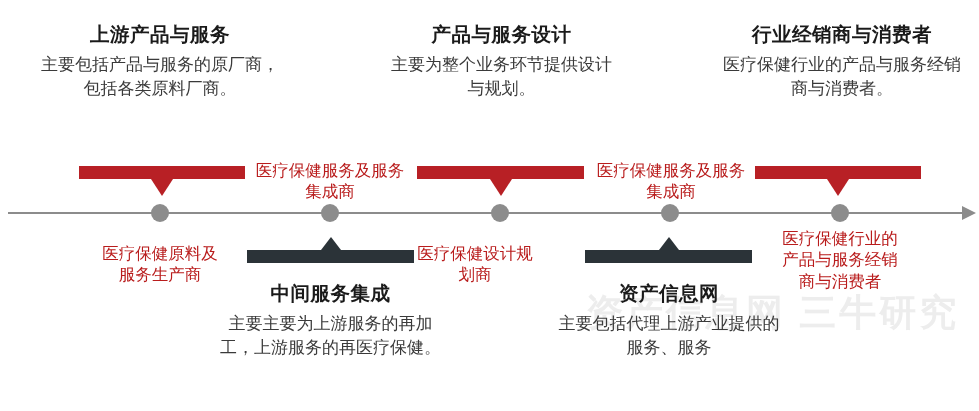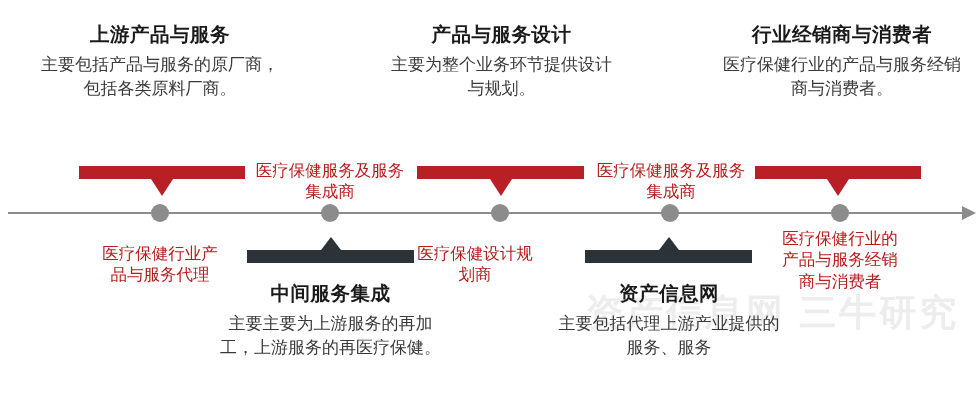--- a/index.html
+++ b/index.html
@@ -184,21 +184,21 @@
   <div class="node-dot" style="left:670px;"></div>
   <div class="node-dot" style="left:840px;"></div>
 
   <div class="bar-dark" style="left:247px; width:167px;">
     <div class="tip"></div>
   </div>
   <div class="bar-dark" style="left:585px; width:167px;">
     <div class="tip"></div>
   </div>
 
-  <div class="node-caption cap-below" style="left:96px; top:243px; width:128px;">医疗保健行业产品与服务代理</div>
+  <div class="node-caption cap-below" style="left:96px; top:243px; width:128px;">医疗保健原料及服务生产商</div>
   <div class="node-caption cap-below" style="left:413px; top:243px; width:124px;">医疗保健设计规划商</div>
   <div class="node-caption cap-below" style="left:779px; top:228px; width:122px;">医疗保健行业的产品与服务经销商与消费者</div>
 
   <div class="block" style="left:212px; top:281px; width:237px;">
     <div class="heading">中间服务集成</div>
     <div class="body">主要主要为上游服务的再加工，上游服务的再医疗保健。</div>
   </div>
 
   <div class="block" style="left:552px; top:281px; width:234px;">
     <div class="heading">资产信息网</div>

